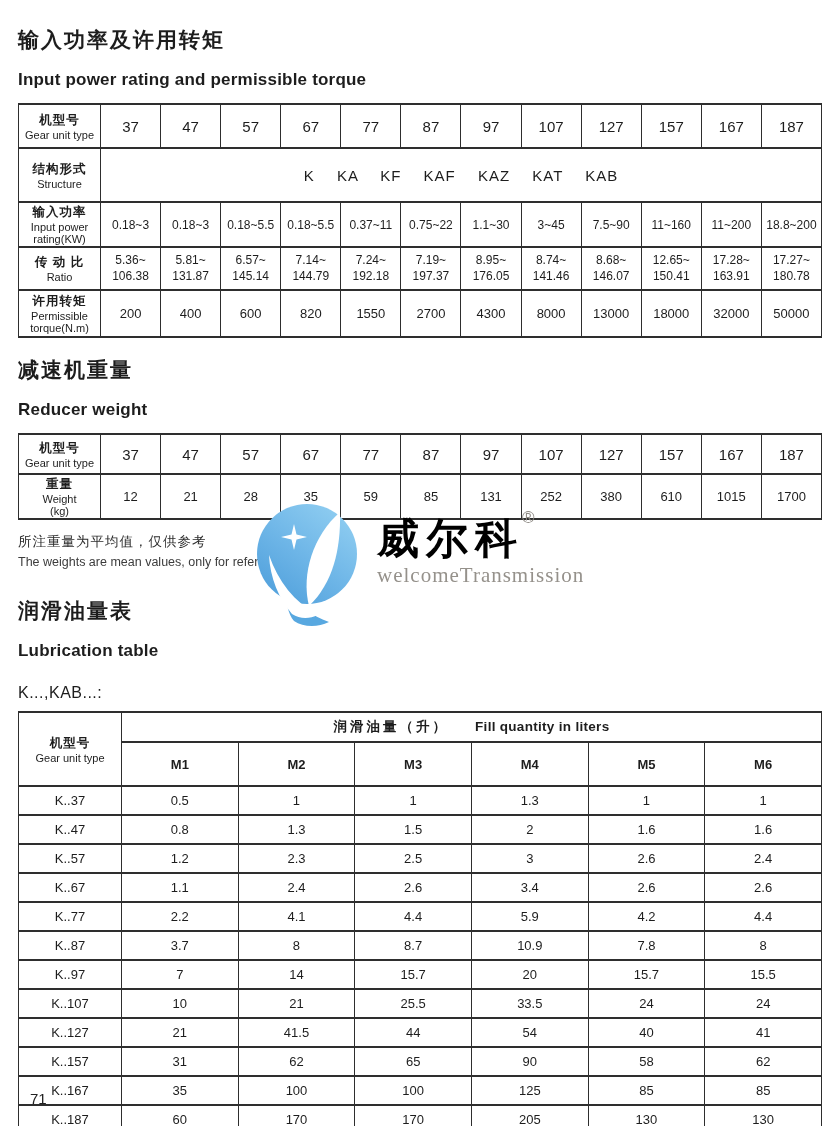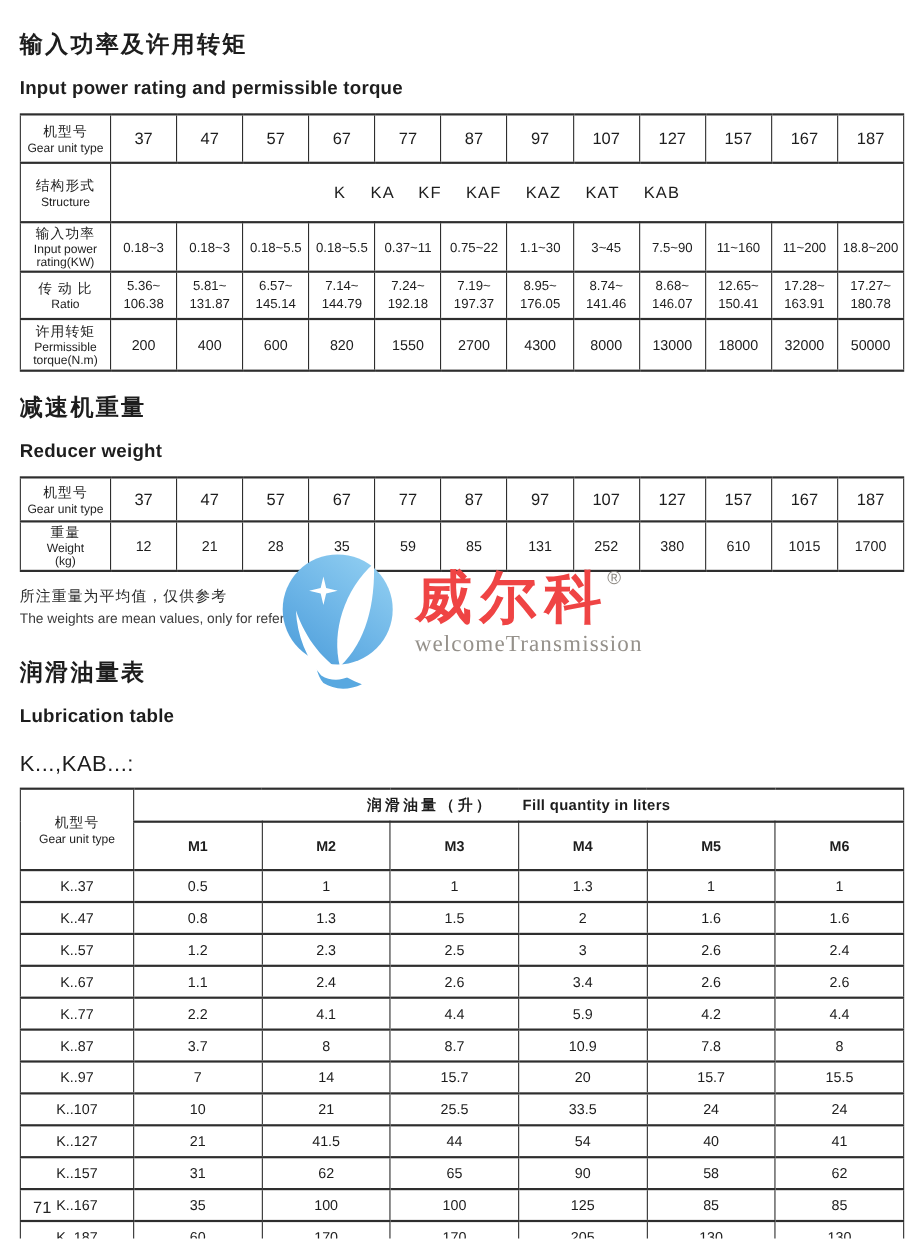--- a/index.html
+++ b/index.html
@@ -9,21 +9,21 @@
     overflow:hidden;
   }
   .page{padding:26px 18px 0;}
   .h-zh{font-size:21px;font-weight:bold;letter-spacing:2px;margin:0 0 5px;}
   .h-en{font-size:17px;font-weight:bold;letter-spacing:.2px;margin:16px 0 13px;}
   table{border-collapse:collapse;width:804px;table-layout:fixed;background:#fff;}
   td{
     border:1px solid #2e2e2e;border-top-width:2px;border-bottom-width:2px;
     text-align:center;vertical-align:middle;padding:1px 0;overflow:hidden;
   }
-  .label-cell .zh{font-size:12.5px;letter-spacing:1px;}
+  .label-cell .zh{font-size:12.5px;letter-spacing:1px;font-weight:bold;}
   .label-cell .en{font-size:11px;letter-spacing:0;}
   
   .t1 .c-label{width:82px;}
   .r-type{height:44px;}
   .r-struct{height:54px;}
   .r-power{height:44px;}
   .r-ratio{height:43px;}
   .r-torque{height:47px;}
   .type-num{font-size:15px;}
   .struct-cell{font-size:15px;word-spacing:17px;letter-spacing:1px;}
@@ -33,35 +33,35 @@
   
   .sec2{margin-top:18px;}
   .t2 .c-label{width:82px;}
   .r-wtype{height:40px;}
   .r-weight{height:44px;}
   .weight-cell{font-size:13px;}
   .note-zh{font-size:13.5px;font-weight:normal;color:#2b2b2b;margin:13px 0 0;letter-spacing:1px;}
   .note-en{font-size:12.5px;color:#3c3c3c;margin:4px 0 0;}
   
   .sec3{margin-top:28px;}
-  .variant{font-size:20px;letter-spacing:.5px;margin:23px 0 9px;}
+  .variant{font-size:16px;letter-spacing:.5px;margin:23px 0 9px;}
   .t3 .c3-label{width:103px;}
   .r3-head1{height:30px;}
   .r3-head2{height:44px;font-weight:bold;}
   .r3-row{height:29px;}
   .fill-head{font-size:13.5px;font-weight:bold;}
   .fill-head .fill-zh{letter-spacing:3px;}
   .fill-head .fill-en{margin-left:26px;letter-spacing:.3px;}
   .m-cell{font-size:13px;}
   .k-cell,.v-cell{font-size:13px;}
   
   .logo{position:absolute;left:256px;top:501px;display:flex;align-items:flex-start;}
   .logo-text{margin-left:17px;padding-top:17px;}
   .logo-name-row{position:relative;line-height:1;white-space:nowrap;}
-  .logo-name{font-size:52px;font-weight:bold;color:#ef4444;letter-spacing:7px;}
+  .logo-name{font-size:42px;font-weight:bold;color:#000000;letter-spacing:7px;font-family:Liberation Serif, serif;}
   .logo-reg{font-size:17px;color:#8d8983;position:relative;top:-30px;left:-2px;font-weight:normal;}
   .logo-sub{font-family:"Liberation Serif","DejaVu Serif",serif;font-size:21px;color:#95918b;margin-top:3px;letter-spacing:1px;}
   .page-num{position:absolute;left:30px;top:1090px;font-size:15px;color:#222;}
 </style>
 </head>
 <body>
 
 <div class="page">
 
   <h1 class="h-zh">输入功率及许用转矩</h1>

